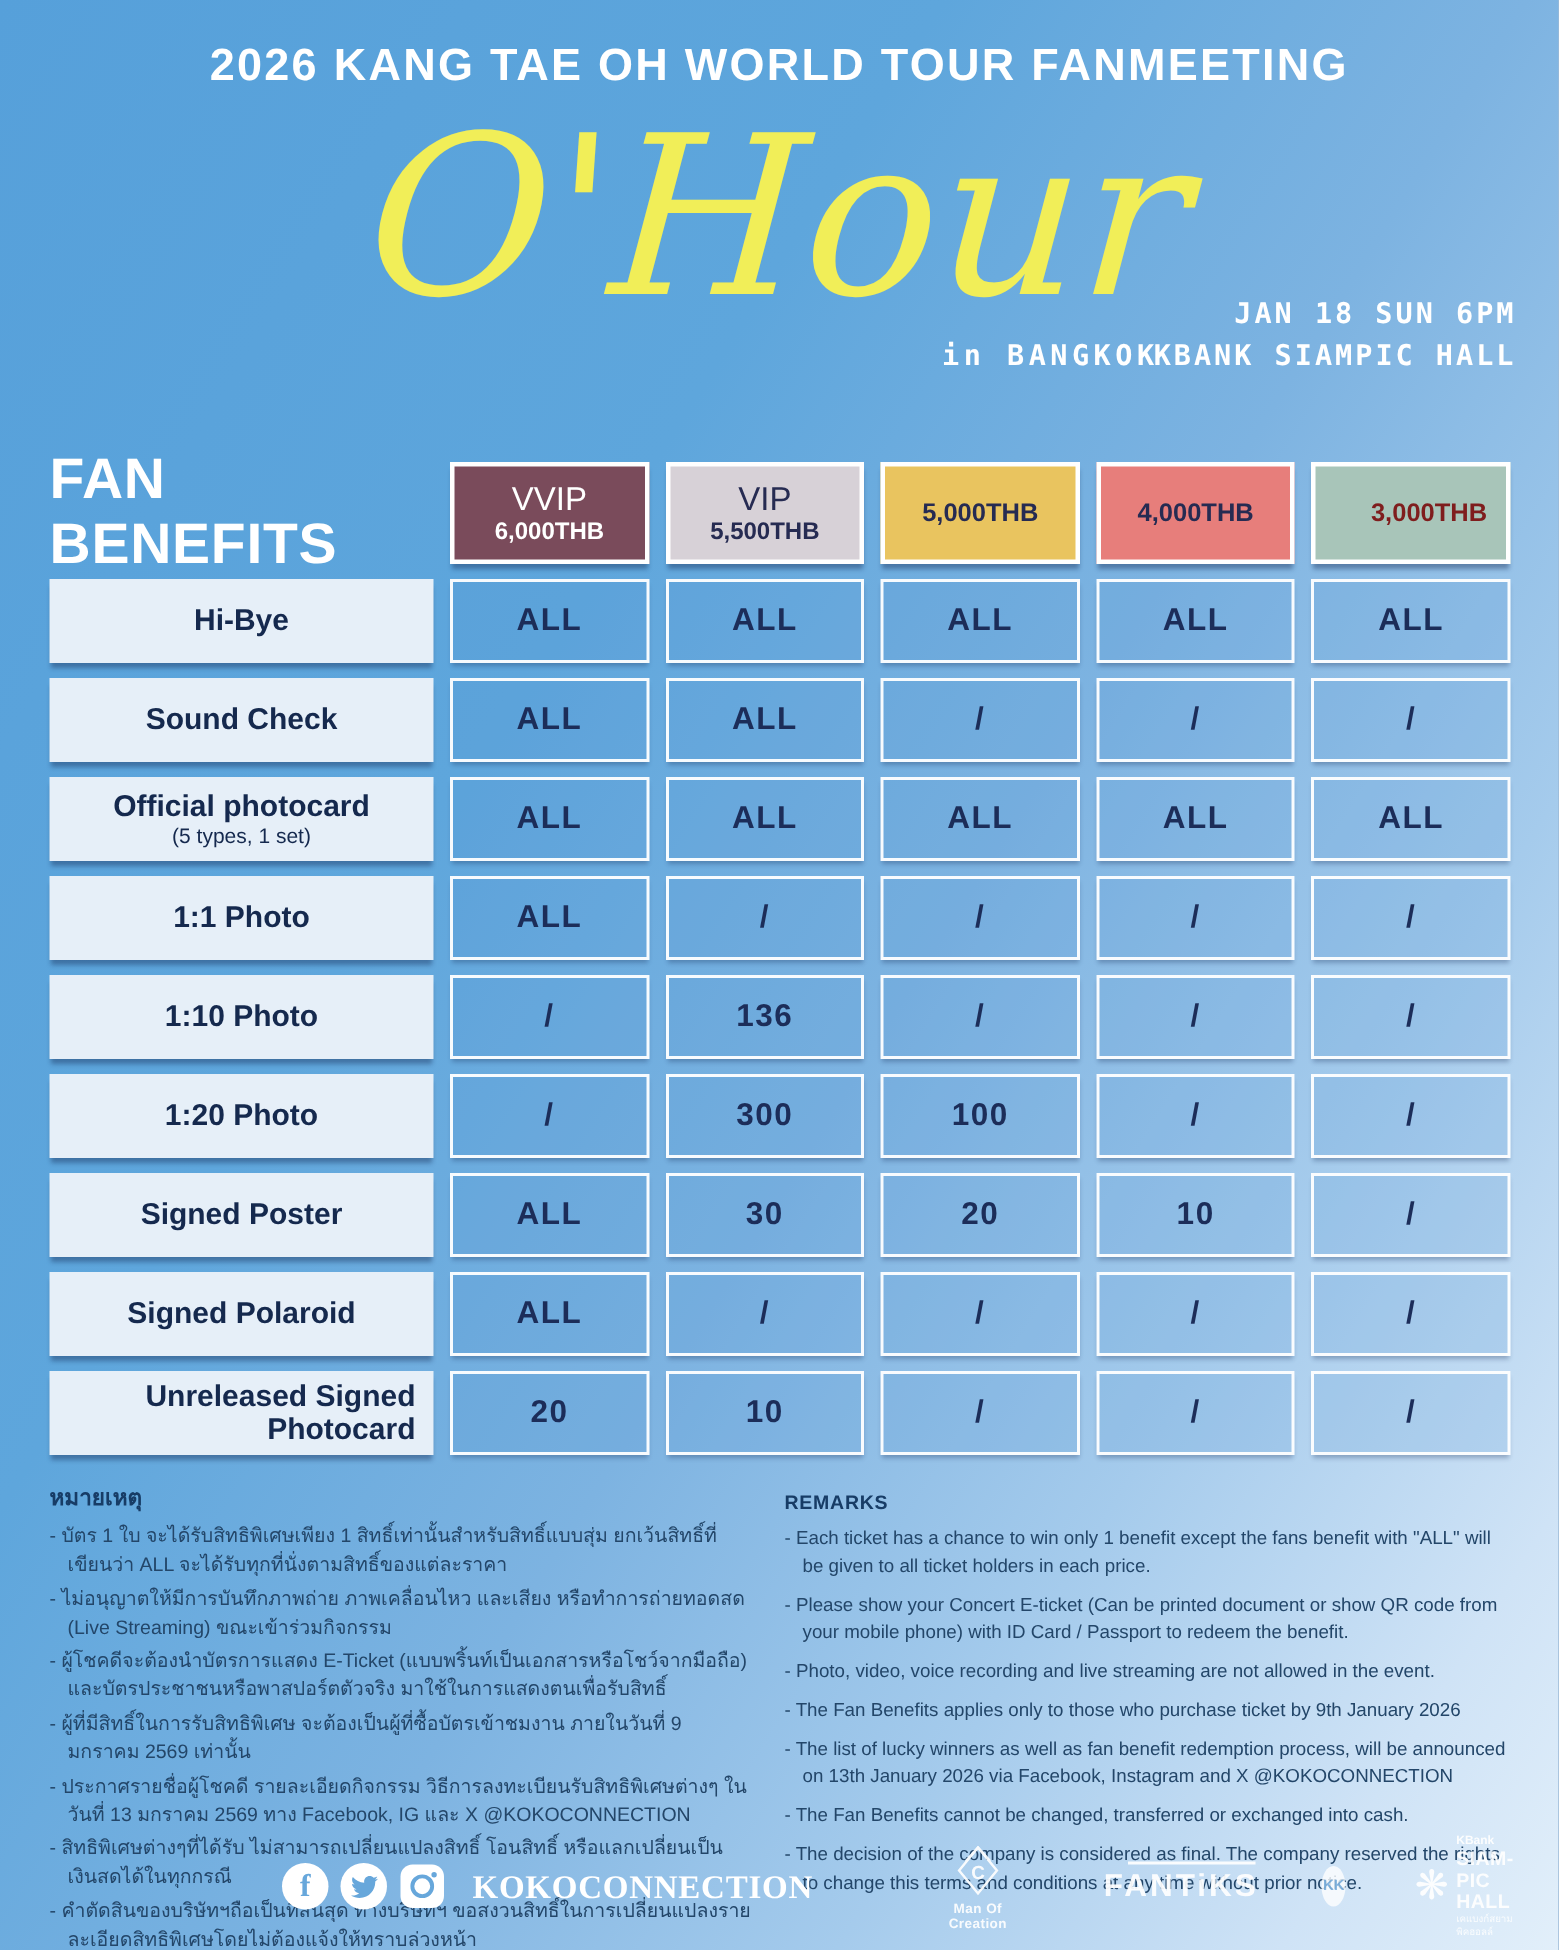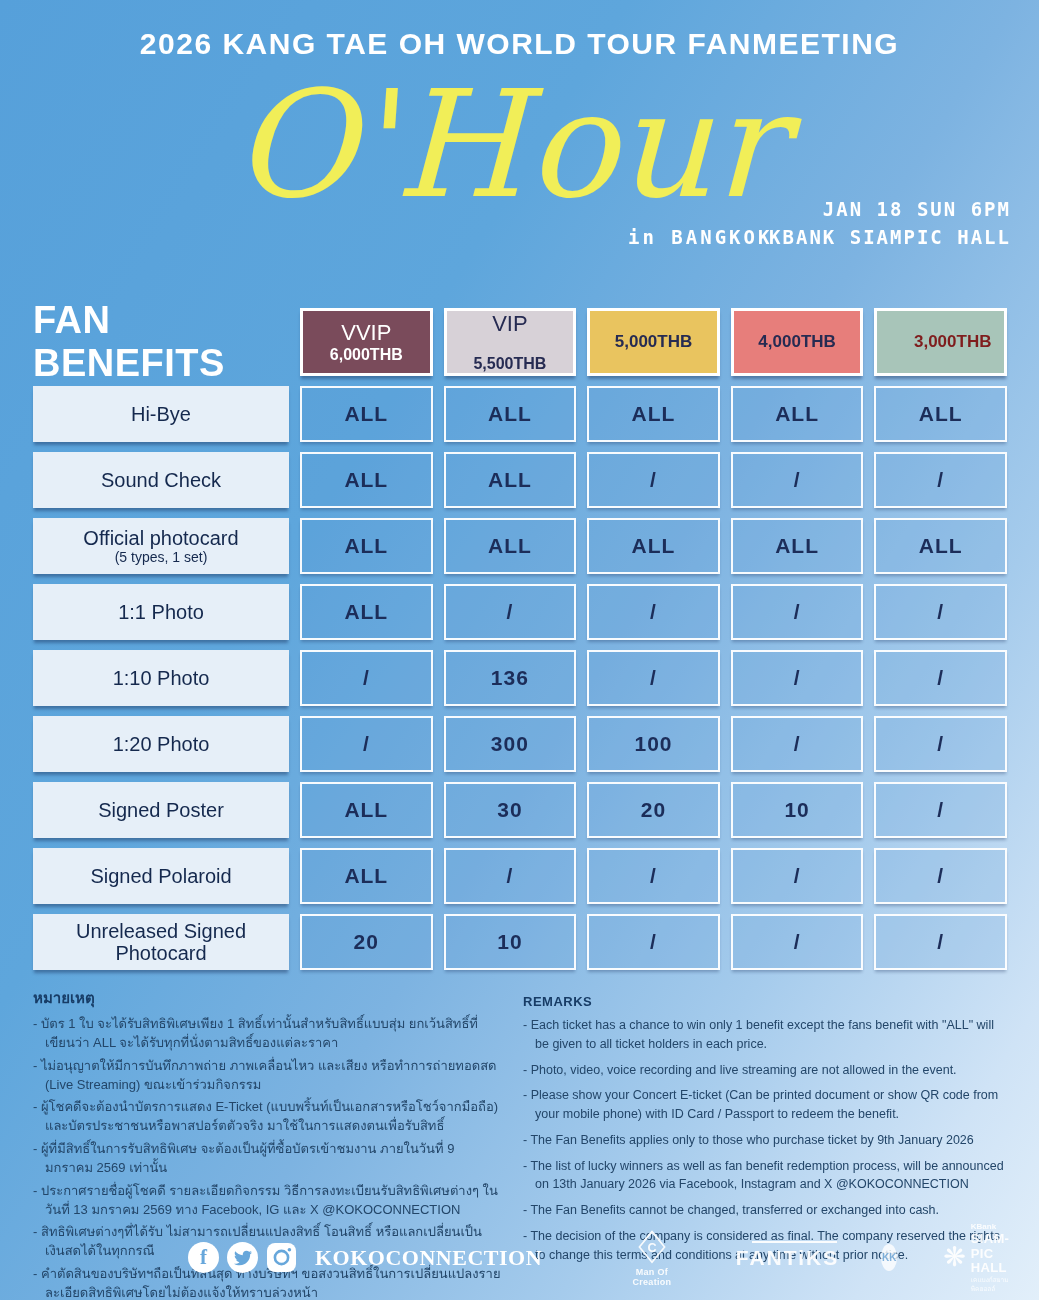--- a/index.html
+++ b/index.html
@@ -55,21 +55,21 @@
     box-shadow:0 4px 3px -1px rgba(18,38,80,0.40);
   }
   .tier-name { font-size:22px; font-weight:400; line-height:1.15; }
   .tier-price { font-size:16px; font-weight:600; line-height:1.2; }
   .tier-price.solo { font-size:17px; font-weight:600; }
   .label-cell {
     height:56px; background:#e6eff8; color:#15294e;
     display:flex; flex-direction:column; align-items:center; justify-content:center;
     box-shadow:0 4px 3px -1px rgba(18,38,80,0.40);
   }
-  .label-main { font-size:20px; font-weight:400; line-height:1.12; text-align:center; padding:0 12px; }
+  .label-main { font-size:20px; font-weight:700; line-height:1.12; text-align:right; padding:0 12px; }
   .label-sub { font-size:14px; font-weight:500; line-height:1.1; }
   .value-cell {
     height:56px;
     border:2.5px solid rgba(255,255,255,0.95);
     background:rgba(85,150,210,0.18);
     color:#1c2d59; font-size:21px; font-weight:600; letter-spacing:1px;
     display:flex; align-items:center; justify-content:center;
     box-shadow:0 3px 3px -1px rgba(18,38,80,0.30);
   }
 
@@ -137,21 +137,21 @@
     <div>KBANK SIAMPIC HALL</div>
   </div>
 
   <div class="grid" id="benefits-grid">
     <div class="corner-cell">FAN BENEFITS</div>
 
   <div class="tier-cell" style="background: rgb(122, 75, 91); color: rgb(255, 255, 255);">
         <div class="tier-name">VVIP</div>
         <div class="tier-price">6,000THB</div>
       </div>
-      <div class="tier-cell" style="background: rgb(215, 209, 215); color: rgb(38, 43, 82); justify-content: space-between;">
+      <div class="tier-cell" style="background: rgb(215, 209, 215); color: rgb(38, 43, 82);">
         <div class="tier-name">VIP</div>
         <div class="tier-price">5,500THB</div>
       </div>
       <div class="tier-cell" style="background: rgb(233, 196, 95); color: rgb(38, 43, 82);">
         <div class="tier-price solo">5,000THB</div>
       </div>
       <div class="tier-cell" style="background: rgb(231, 126, 123); color: rgb(38, 43, 82);">
         <div class="tier-price solo">4,000THB</div>
       </div>
       <div class="tier-cell" style="background: rgb(168, 197, 185); color: #7f1d1d; padding-left: 24px;">
@@ -242,22 +242,22 @@
           <div class="note-item">ผู้ที่มีสิทธิ์ในการรับสิทธิพิเศษ จะต้องเป็นผู้ที่ซื้อบัตรเข้าชมงาน ภายในวันที่ 9 มกราคม 2569 เท่านั้น</div>
           <div class="note-item">ประกาศรายชื่อผู้โชคดี รายละเอียดกิจกรรม วิธีการลงทะเบียนรับสิทธิพิเศษต่างๆ ในวันที่ 13 มกราคม 2569 ทาง Facebook, IG และ X @KOKOCONNECTION</div>
           <div class="note-item">สิทธิพิเศษต่างๆที่ได้รับ ไม่สามารถเปลี่ยนแปลงสิทธิ์ โอนสิทธิ์ หรือแลกเปลี่ยนเป็นเงินสดได้ในทุกกรณี</div>
           <div class="note-item">คำตัดสินของบริษัทฯถือเป็นที่สิ้นสุด ทางบริษัทฯ ขอสงวนสิทธิ์ในการเปลี่ยนแปลงรายละเอียดสิทธิพิเศษโดยไม่ต้องแจ้งให้ทราบล่วงหน้า</div>
         </div>
     </div>
     <div class="notes-en">
       <div class="notes-heading-en">REMARKS</div>
       <div id="notes-en-list">
           <div class="note-item">Each ticket has a chance to win only 1 benefit except the fans benefit with "ALL" will be given to all ticket holders in each price.</div>
+          <div class="note-item">Please show your Concert E-ticket (Can be printed document or show QR code from your mobile phone) with ID Card / Passport to redeem the benefit.</div>
           <div class="note-item">Photo, video, voice recording and live streaming are not allowed in the event.</div>
-          <div class="note-item">Please show your Concert E-ticket (Can be printed document or show QR code from your mobile phone) with ID Card / Passport to redeem the benefit.</div>
           <div class="note-item">The Fan Benefits applies only to those who purchase ticket by 9th January 2026</div>
           <div class="note-item">The list of lucky winners as well as fan benefit redemption process, will be announced on 13th January 2026 via Facebook, Instagram and X @KOKOCONNECTION</div>
           <div class="note-item">The Fan Benefits cannot be changed, transferred or exchanged into cash.</div>
           <div class="note-item">The decision of the company is considered as final. The company reserved the rights to change this terms and conditions at any time without prior notice.</div>
         </div>
     </div>
   </div>
 
   <div class="footer">
     <div class="social-group">

